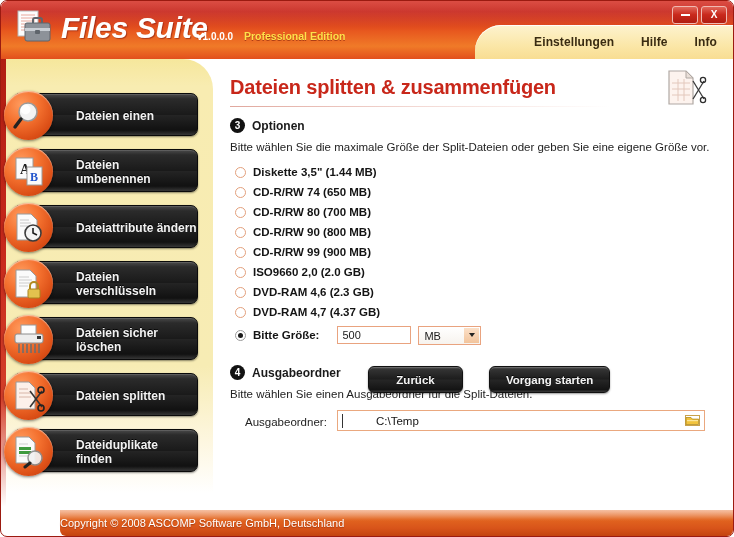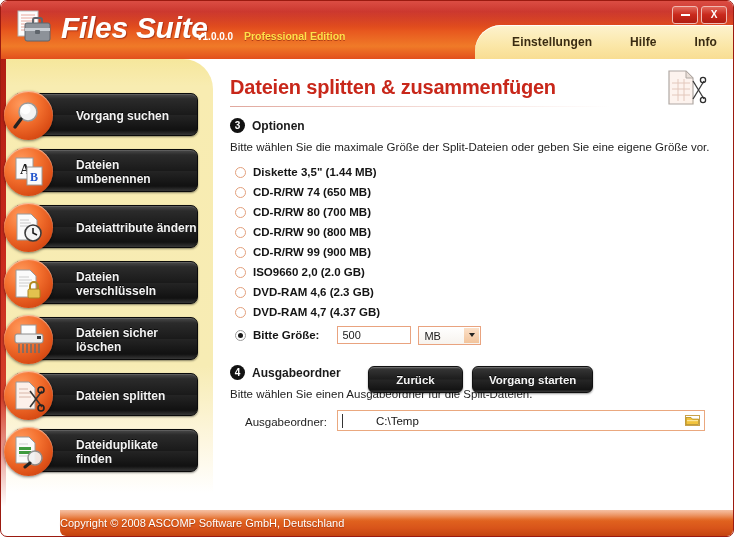--- a/index.html
+++ b/index.html
@@ -32,21 +32,21 @@
   }
   
   .navpanel{
     position:absolute;right:0;top:24px;width:260px;height:34px;
     background:linear-gradient(180deg,#fdf3cf 0%,#fbe7a8 60%,#f8dd92 100%);
     border-top-left-radius:26px;
     box-shadow:inset 0 1px 0 rgba(255,255,255,.9);
   }
   .nav{
     position:absolute;right:10px;top:24px;height:34px;
-    display:flex;align-items:center;gap:38px;padding-right:8px;
+    display:flex;align-items:center;gap:27px;padding-right:8px;
   }
   .nav a{
     font-size:12px;font-weight:bold;color:#3a2c12;text-decoration:none;
     letter-spacing:.1px;
   }
   .logo-icon{
     position:absolute;left:10px;top:8px;width:46px;height:42px;
   }
   .logo-text{
     position:absolute;left:60px;top:10px;
@@ -196,21 +196,21 @@
   }
   .of-field .caretbar{
     position:absolute;left:4px;top:3px;width:1px;height:14px;background:#333;
   }
   .browse{
     position:absolute;right:2px;top:2px;width:19px;height:15px;
     display:flex;align-items:center;justify-content:center;
   }
 
   
-  .abtns{position:absolute;left:155px;top:307px;display:flex;gap:9px;}
+  .abtns{position:absolute;left:155px;top:307px;display:flex;gap:26px;}
   .abtn{
     height:27px;border-radius:6px;box-sizing:border-box;
     background:linear-gradient(180deg,#575757 0%,#333333 10%,#1d1d1d 48%,#262626 52%,#141414 90%,#3a3a3a 100%);
     border:1px solid #111;
     box-shadow:0 1px 2px rgba(0,0,0,.4), inset 0 1px 0 rgba(255,255,255,.14);
     color:#f4f4f4;font-size:11.5px;font-weight:bold;
     display:flex;align-items:center;justify-content:center;
     text-shadow:0 -1px 0 rgba(0,0,0,.85);
     padding:0 16px;
   }
@@ -283,21 +283,21 @@
       <div class="sidebar-leftstrip"></div>
 
       <div class="sbtn" style="top:34px">
         <div class="sico">
           <svg width="34" height="34" viewBox="0 0 34 34">
             <circle cx="16" cy="13" r="9" fill="#f3f3f3" stroke="#9a9a9a" stroke-width="1.6"></circle>
             <circle cx="13.5" cy="10.5" r="5" fill="#ffffff" opacity=".85"></circle>
             <line x1="9" y1="20" x2="3" y2="28" stroke="#222" stroke-width="3.4" stroke-linecap="round"></line>
           </svg>
         </div>
-        <div class="lbl">Vorgang suchen</div>
+        <div class="lbl">Dateien einen</div>
       </div>
 
       <div class="sbtn" style="top:90px">
         <div class="sico">
           <svg width="34" height="34" viewBox="0 0 34 34">
             <rect x="4" y="3" width="17" height="21" fill="#fbfbfb" stroke="#9a9a9a"></rect>
             <text x="8" y="19" font-family="Liberation Serif, serif" font-size="14" font-weight="bold" fill="#222">A</text>
             <rect x="15" y="12" width="15" height="18" fill="#fbfbfb" stroke="#9a9a9a"></rect>
             <text x="18" y="26" font-family="Liberation Serif, serif" font-size="12" font-weight="bold" fill="#2255cc">B</text>
           </svg>

